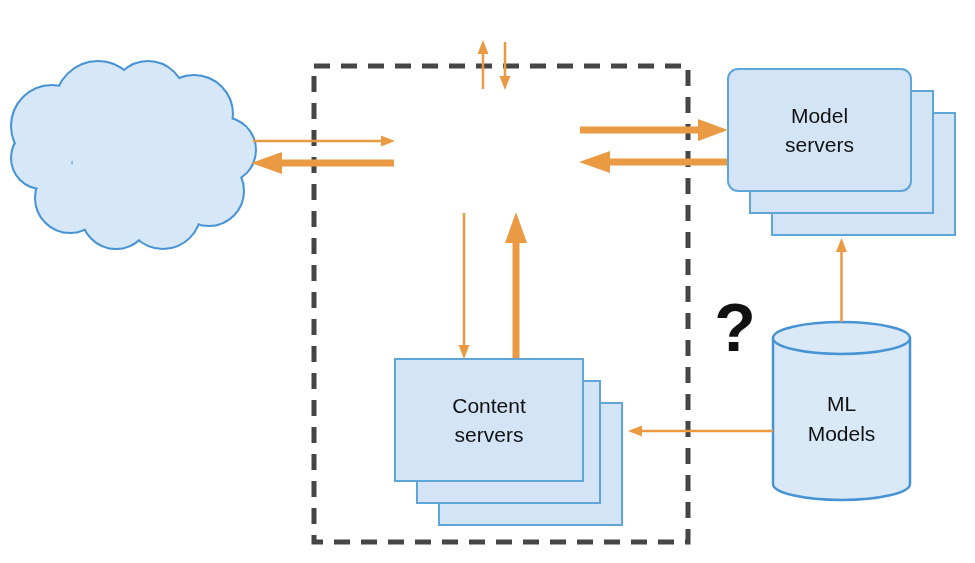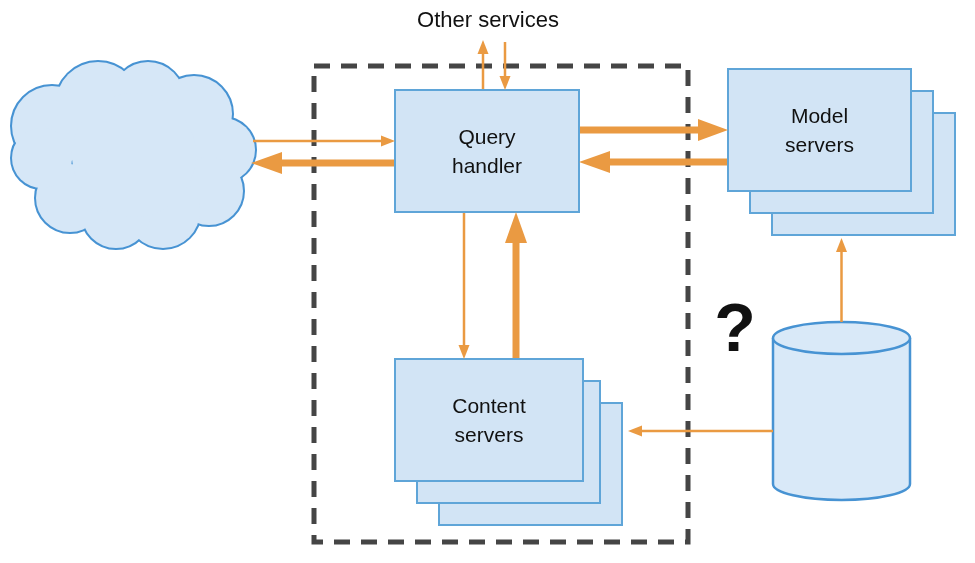--- a/index.html
+++ b/index.html
@@ -111,36 +111,32 @@
     <g>
       <path d="M773,338 L773,484 A68.5,16 0 0 0 910,484 L910,338" fill="#d9e9f8" stroke="#4793d3" stroke-width="2.5"></path>
       <ellipse cx="841.5" cy="338" rx="68.5" ry="16" fill="#d9e9f8" stroke="#4793d3" stroke-width="2.5"></ellipse>
     </g>
   </svg>
 
   <div class="boxes-layer" style="position:absolute;left:0;top:0;width:975px;height:563px;">
 
     <div class="node-box" style="left:771px;top:112px;width:185px;height:124px;"></div>
     <div class="node-box" style="left:749px;top:90px;width:185px;height:124px;"></div>
-    <div class="node-box front-box" style="left:727px;top:68px;width:185px;height:124px;">
+    <div class="node-box front-box" style="left:727px;top:68px;width:185px;height:124px;border-radius:11px;">
       <div class="node-label">Model
 servers</div>
     </div>
 
     <div class="node-box" style="left:438px;top:402px;width:185px;height:124px;"></div>
     <div class="node-box" style="left:416px;top:380px;width:185px;height:124px;"></div>
     <div class="node-box front-box" style="left:394px;top:358px;width:190px;height:124px;">
       <div class="node-label">Content
 servers</div>
     </div>
 
-    <div class="node-box front-box" style="left:394px;top:89px;width:186px;height:124px;">
-      <div class="node-label">Query
-handler</div>
-    </div>
   </div>
 
   <svg class="layer arrows-layer" viewBox="0 0 975 563">
     <g stroke="#ea9a42" fill="#ea9a42">
 
       <g>
         <line x1="253" y1="141" x2="382" y2="141" stroke-width="2.5"></line>
         <polygon points="395,141 381,135.5 381,146.5" stroke="none"></polygon>
       </g>
 
@@ -185,17 +181,18 @@
       </g>
 
       <g>
         <line x1="773" y1="431" x2="641" y2="431" stroke-width="2.5"></line>
         <polygon points="628,431 642,425.5 642,436.5" stroke="none"></polygon>
       </g>
     </g>
   </svg>
 
   <div class="text-layer" style="position:absolute;left:0;top:0;width:975px;height:563px;pointer-events:none;">
-    <div class="float-label other-services">Other services</div>
     <div class="float-label question-mark">?</div>
+    <div class="float-label ml-models-label">ML
+Models</div>
   </div>
 
 </div>
 
 </body></html>

